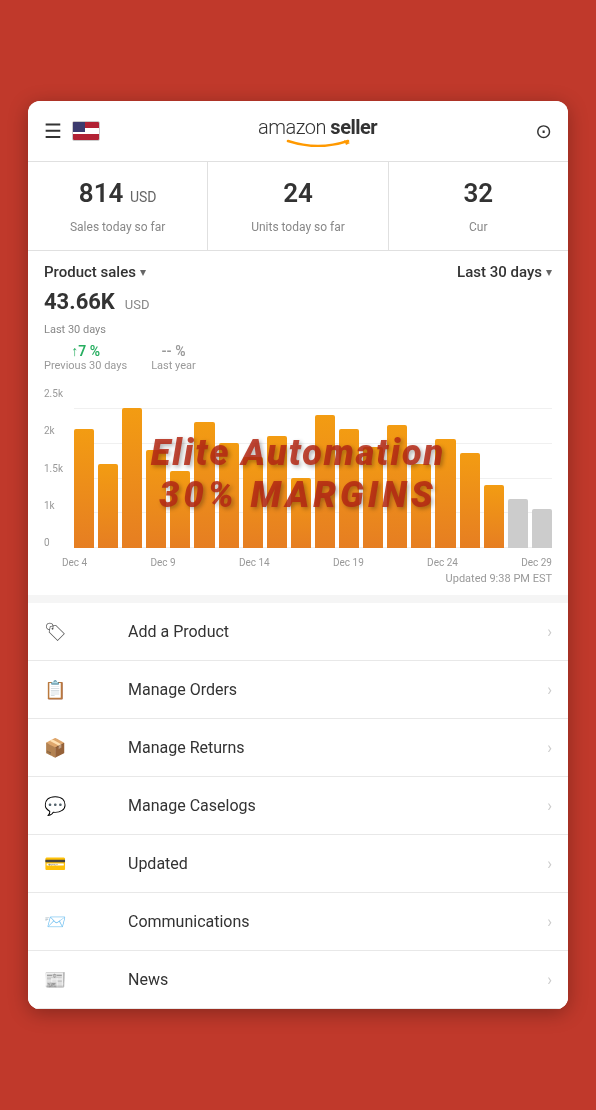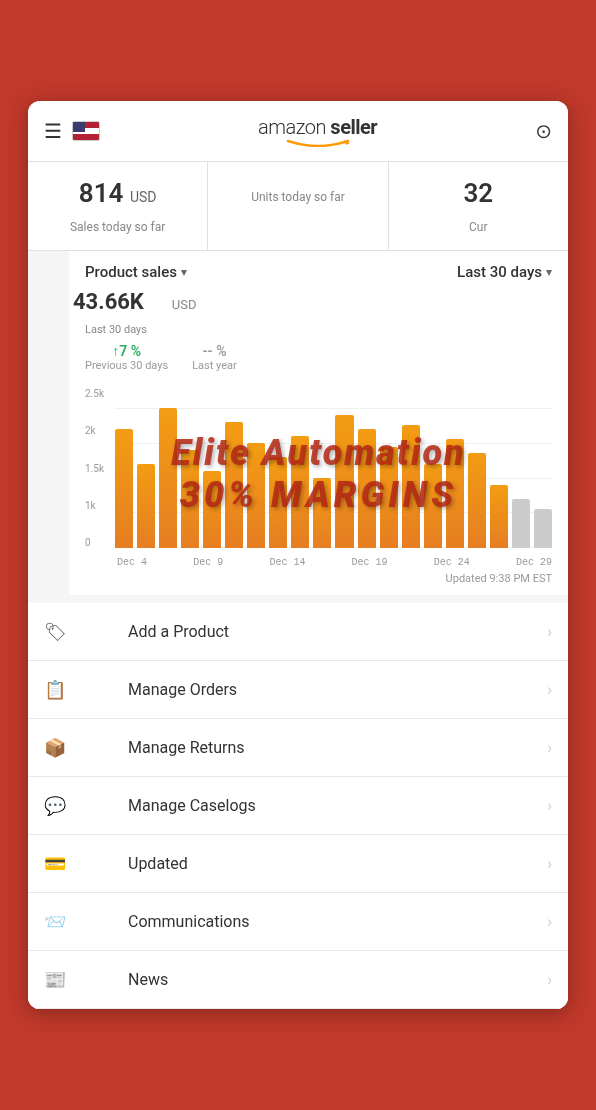--- a/index.html
+++ b/index.html
@@ -107,21 +107,20 @@
       margin-top: 12px;
     }
     .stat-truncated {
       overflow: hidden;
       white-space: nowrap;
     }
     
     .chart-section {
       background: #fff;
       padding: 0;
-      margin-left: 41px;
     }
     .chart-header {
       display: flex;
       align-items: center;
       justify-content: space-between;
       padding: 12px 16px 8px;
     }
     .chart-filter {
       display: flex;
       align-items: center;
@@ -247,27 +246,26 @@
       flex: 1;
       border-radius: 2px 2px 0 0;
       position: relative;
       z-index: 1;
     }
     .bar.orange { background: linear-gradient(180deg, #f39c12 0%, #e67e22 100%); }
     .bar.gray { background: #ccc; }
     .chart-x-labels {
       position: absolute;
       bottom: 0;
-      left: 32px;
+      left: 18px;
       right: 0;
       display: flex;
       justify-content: space-between;
       font-size: 10px;
       color: #999;
-      font-family: Liberation Mono, monospace;
     }
     .chart-updated {
       text-align: right;
       font-size: 11px;
       color: #999;
       padding: 4px 16px 10px;
     }
     
     .menu-list {
       background: #fff;
@@ -339,41 +337,42 @@
     </div>
 
     <div class="stats-bar">
       <div class="stat-item">
         <div class="stat-value">
           <span>814</span> <span class="unit">USD</span>
         </div>
         <div class="stat-label">Sales today so far</div>
       </div>
       <div class="stat-item">
+        <div class="stat-value">24</div>
         <div class="stat-label">Units today so far</div>
       </div>
       <div class="stat-item stat-truncated">
         <div class="stat-value">32</div>
         <div class="stat-label">Cur</div>
       </div>
     </div>
 
     <div class="chart-section">
       <div class="chart-header">
         <div class="chart-filter">
           <span>Product sales</span>
           <span class="dropdown-arrow">▾</span>
         </div>
         <div class="chart-filter">
           <span>Last 30 days</span>
           <span class="dropdown-arrow">▾</span>
         </div>
       </div>
 
-      <div style="padding: 0 4px 4px; display:flex; align-items:baseline; gap:24px;">
+      <div style="padding: 0 16px 4px; display:flex; align-items:baseline; gap:6px;">
         <span class="main-value">43.66K</span>
         <span class="main-unit">USD</span>
       </div>
       <div style="padding: 0 16px 6px;">
         <span class="main-label">Last 30 days</span>
       </div>
 
       <div class="chart-stats-group">
         <div class="stat-change">
           <div class="value up">↑7 %</div>

